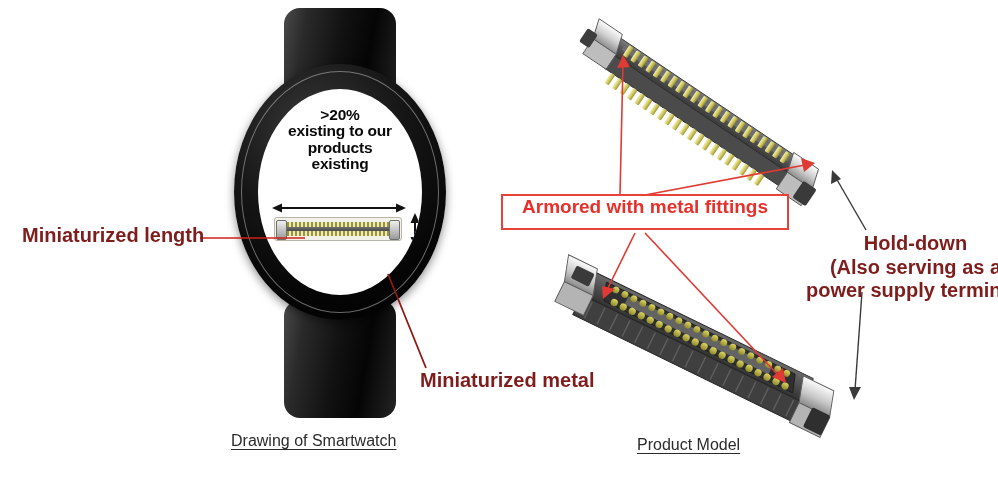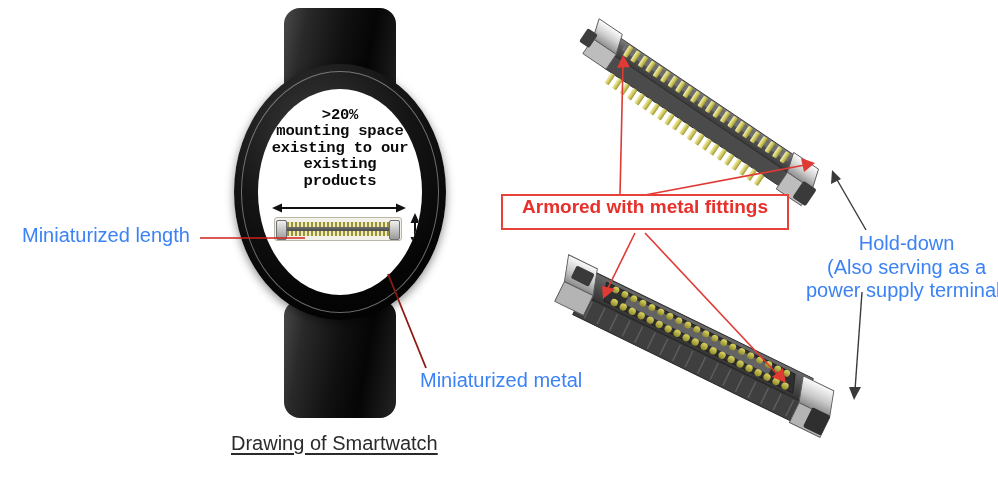--- a/index.html
+++ b/index.html
@@ -19,29 +19,30 @@
   .stage {
     position: absolute;
     left: 0; top: 0;
     width: 998px;
     height: 504px;
   }
 
   
   .label {
     position: absolute;
-    color: #3b82f6;
+    color: #7f1d1d;
     font-size: 20px;
     line-height: 1.18;
     white-space: nowrap;
+    font-weight: bold;
   }
   .caption {
     position: absolute;
     color: #2b2b2b;
-    font-size: 20px;
+    font-size: 16px;
     text-decoration: underline;
     text-underline-offset: 3px;
     white-space: nowrap;
   }
 
   
   .watch {
     position: absolute;
     left: 232px;
     top: 8px;
@@ -67,21 +68,20 @@
   .watch-body {
     position: absolute;
     left: 2px;
     top: 56px;
     width: 212px;
     height: 256px;
     border-radius: 50%;
     background:
       radial-gradient(circle at 38% 26%, #3a3a3a 0%, #151515 40%, #050505 72%, #000 100%);
     box-shadow: 0 3px 10px rgba(0,0,0,0.45);
-    font-family: Liberation Mono, monospace;
   }
   .watch-bezel-ring {
     position: absolute;
     left: 7px;
     top: 7px;
     right: 7px;
     bottom: 7px;
     border-radius: 50%;
     border: 1.5px solid rgba(190,190,190,0.55);
   }
@@ -196,24 +196,23 @@
   <div class="watch">
     <div class="band band-top"></div>
     <div class="band band-bottom"></div>
 
     <div class="watch-body">
       <div class="watch-bezel-ring"></div>
 
       <div class="watch-face">
         <div class="face-text">
           <div>&gt;20%</div>
-          <div>mounting space</div>
           <div>existing to our</div>
+          <div>products</div>
           <div>existing</div>
-          <div>products</div>
         </div>
 
         <div class="h-arrow" style="left:14px; top:112px;">
           <svg width="134" height="14" viewBox="0 0 134 14">
             <line x1="7" y1="7" x2="127" y2="7" stroke="#111" stroke-width="2"></line>
             <polygon points="0,7 10,2.5 10,11.5" fill="#111"></polygon>
             <polygon points="134,7 124,2.5 124,11.5" fill="#111"></polygon>
           </svg>
         </div>
 
@@ -478,14 +477,15 @@
     <line x1="24" y1="2" x2="17" y2="100" stroke="#3a3a3a" stroke-width="1.4"></line>
     <polygon points="16,110 23,97 11,97" fill="#3a3a3a"></polygon>
   </svg>
 
   <div class="label" style="left:806px; top:232px; text-align:center;">
     <div>Hold-down</div>
     <div>(Also serving as a</div>
     <div>power supply terminal)</div>
   </div>
 
+  <div class="caption" style="left:637px; top:436px;">Product Model</div>
 
 </div>
 
 </body></html>

